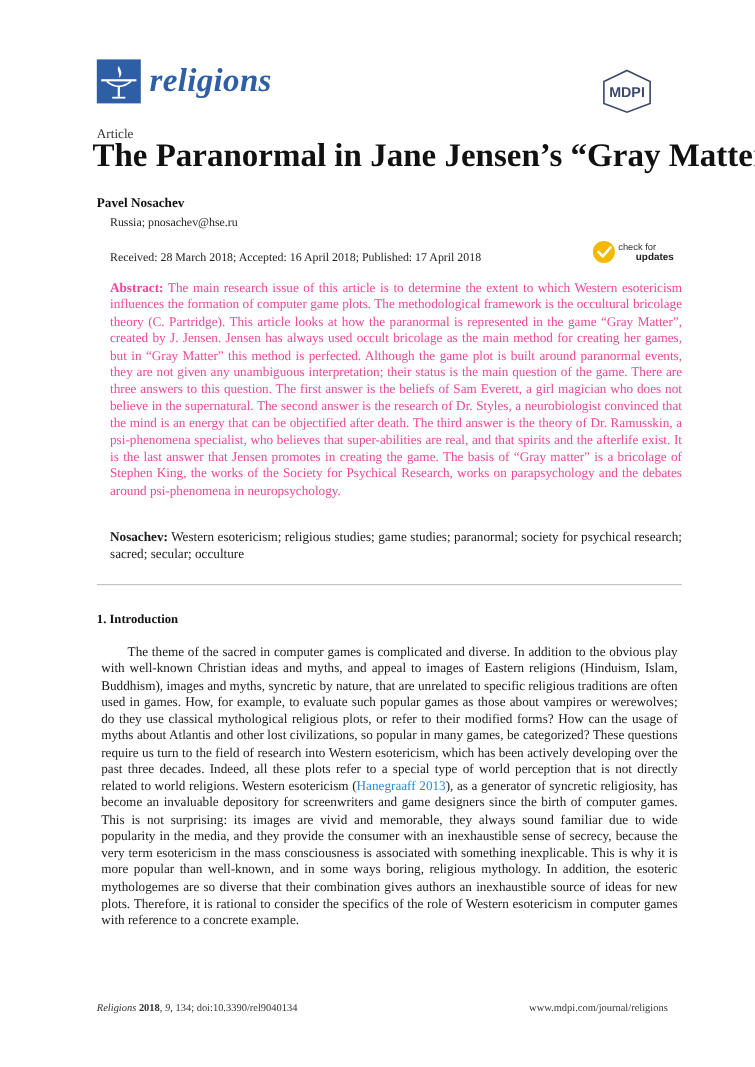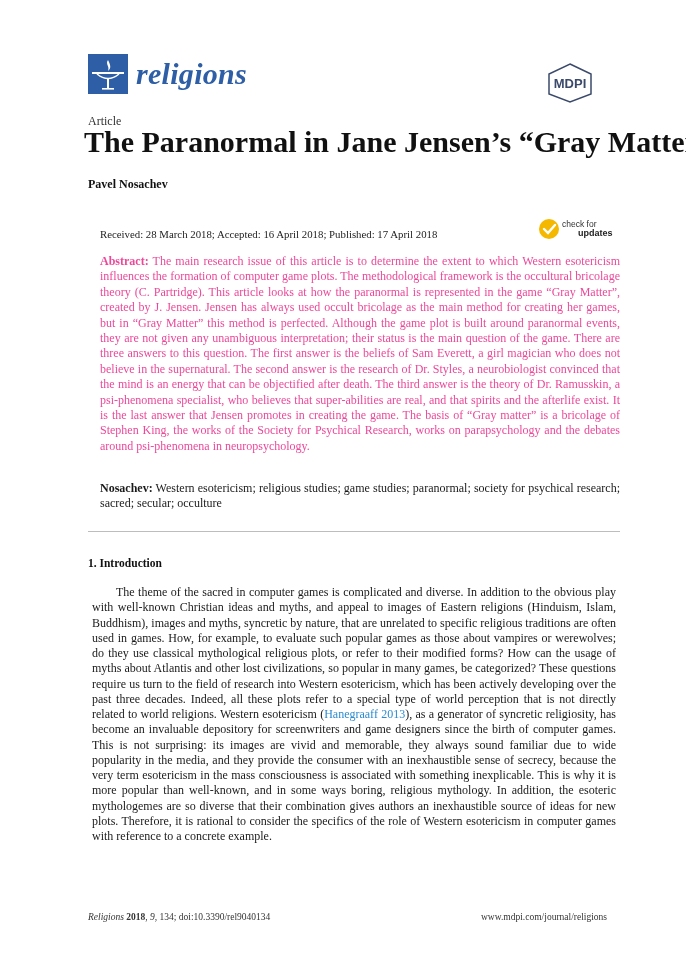--- a/index.html
+++ b/index.html
@@ -47,20 +47,21 @@
   <svg width="50" height="42" viewBox="0 0 50 42">
     <polygon points="25,2 46,12 46,32 25,40 4,32 4,12" fill="none" stroke="#3b4a6b" stroke-width="1.5"></polygon>
     <text x="25" y="26" text-anchor="middle" font-family="Liberation Sans, sans-serif" font-weight="bold" font-size="13" fill="#3b4a6b">MDPI</text>
   </svg>
 </div>
 
 <div class="abs article-type">Article</div>
 <div class="abs title">The Paranormal in Jane Jensen’s “Gray Matter”</div>
 <div class="abs author">Pavel Nosachev</div>
 <div class="abs affil">
+  <div>Russia; pnosachev@hse.ru</div>
 </div>
 <div class="abs dates">Received: 28 March 2018; Accepted: 16 April 2018; Published: 17 April 2018</div>
 
 <div class="abs check-badge">
   <div class="check-circle">
     <svg width="20" height="20" viewBox="0 0 20 20">
         <path d="M5 10 L9 14 L16 6" stroke="#ffffff" stroke-width="2.4" fill="none" stroke-linecap="round"></path>
       </svg>
   </div>
   <div class="check-text">

